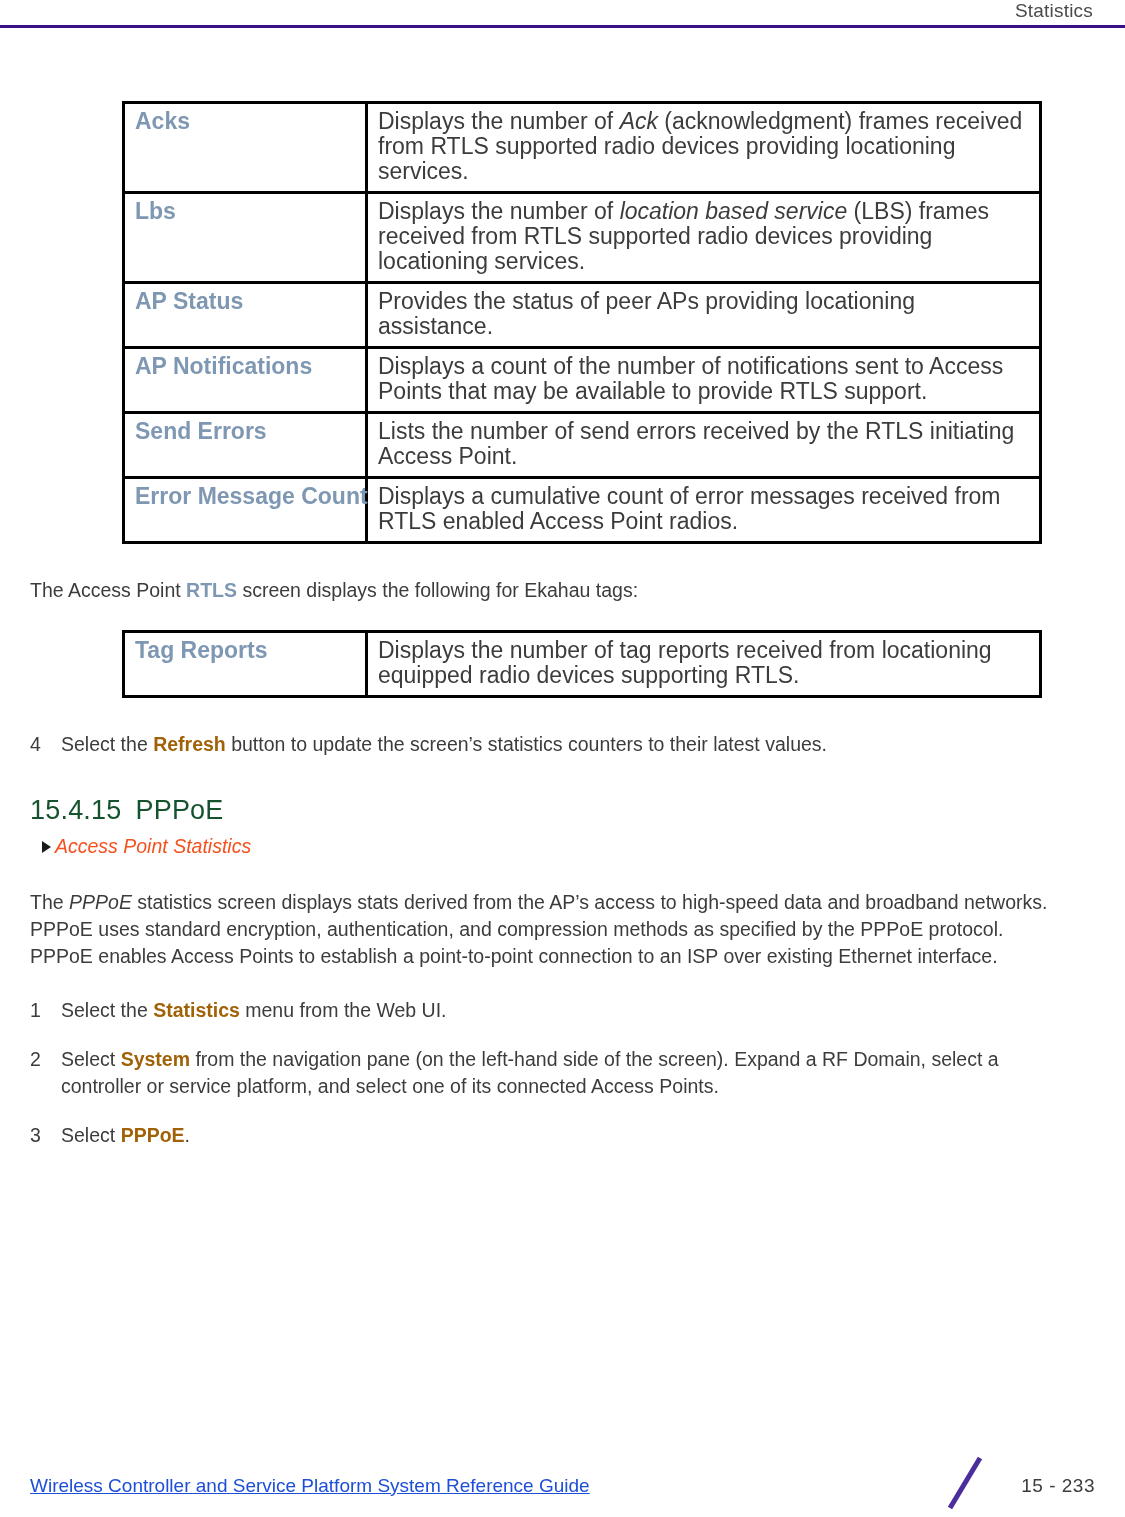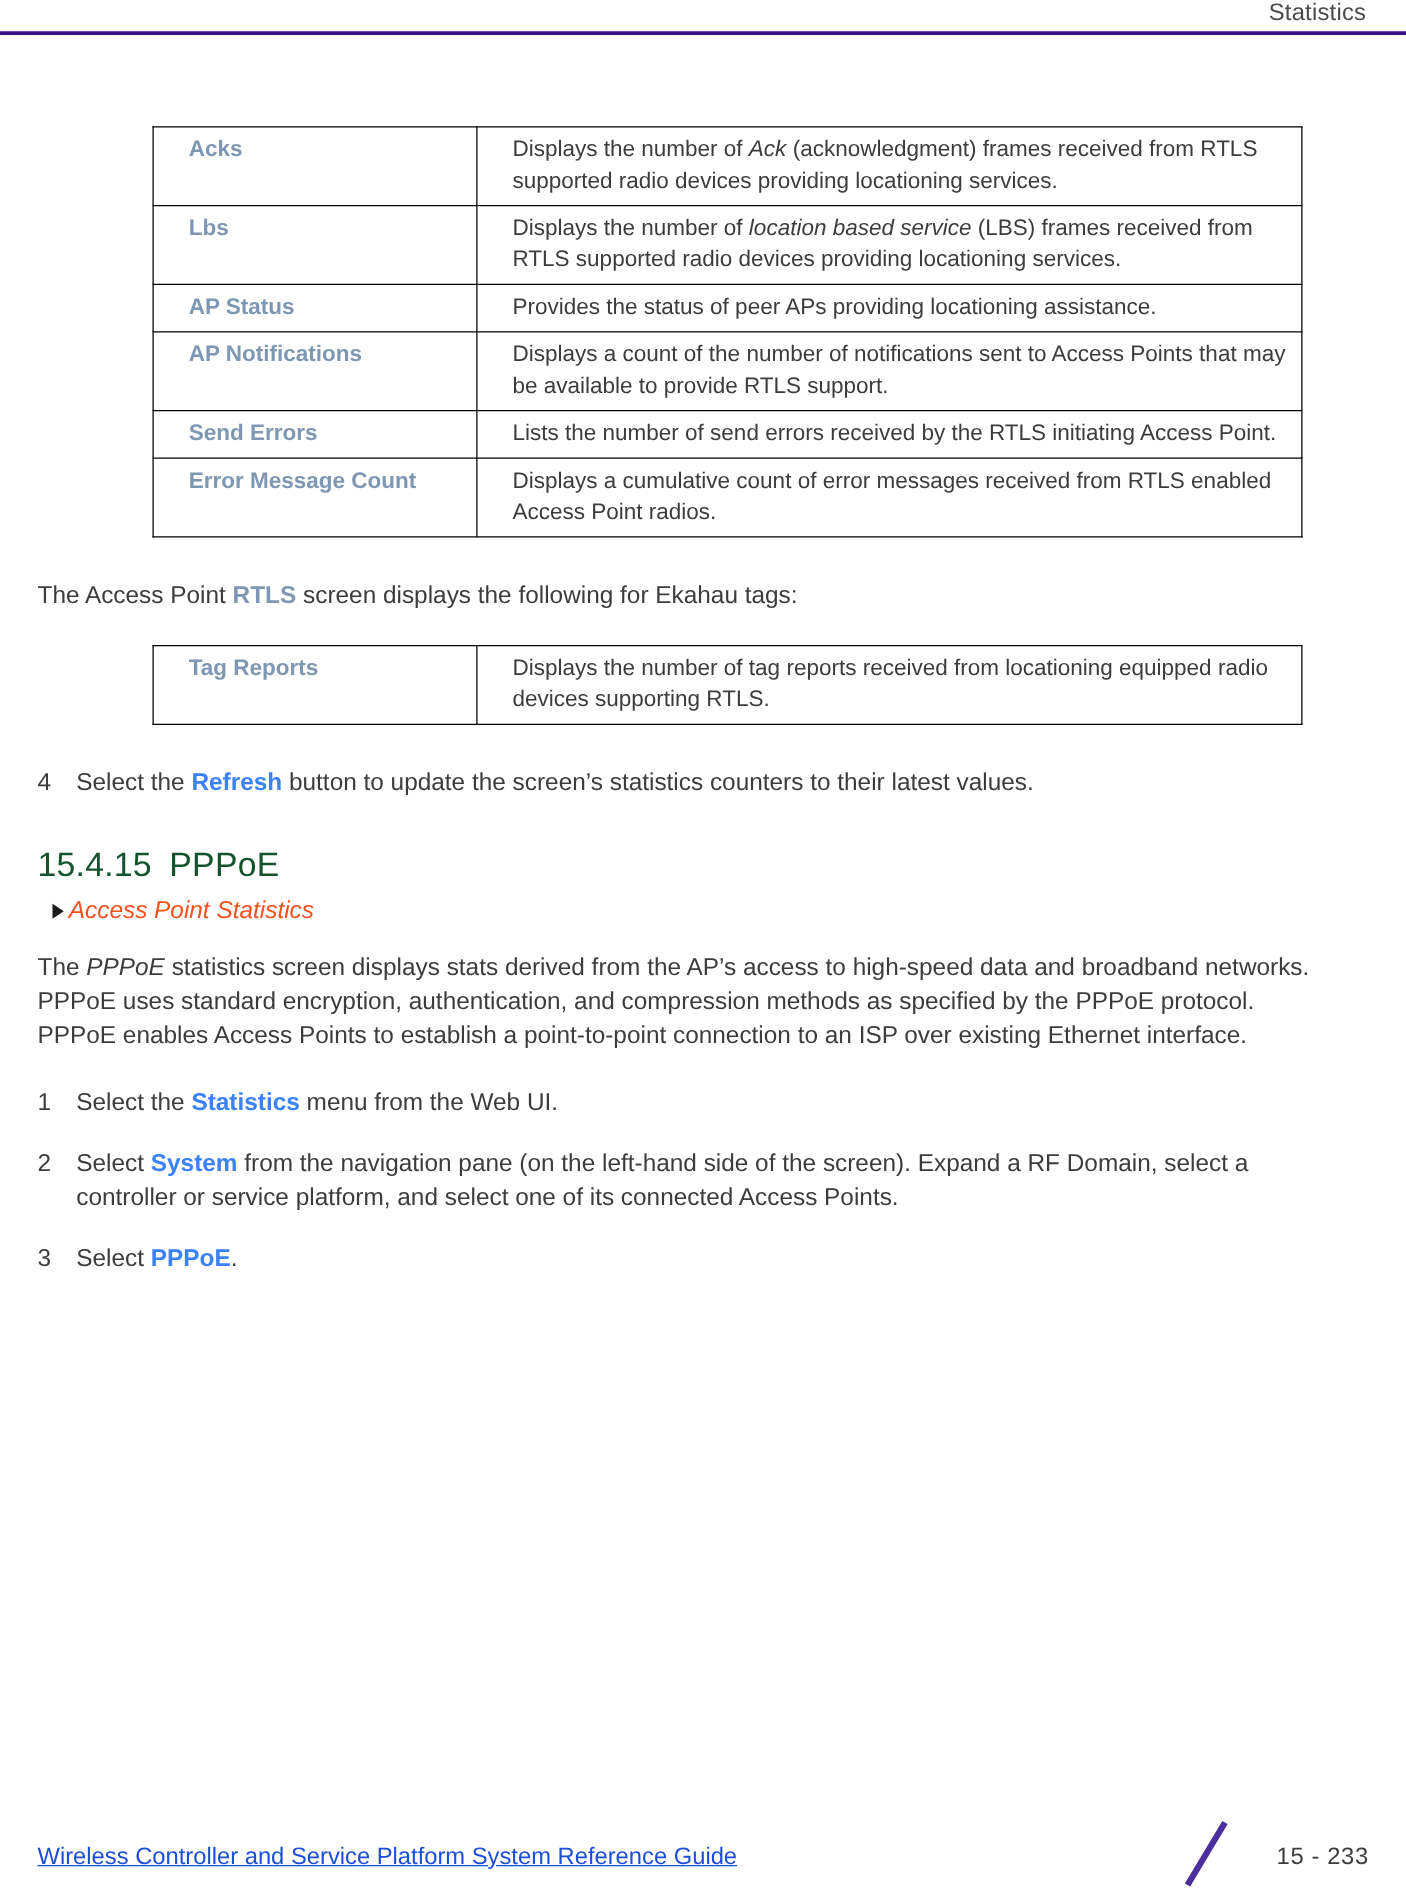--- a/index.html
+++ b/index.html
@@ -52,24 +52,24 @@
 
   
   .def-table {
     border-collapse: collapse;
     table-layout: fixed;
     border: 1.5px solid #1a1a1a;
     margin-left: 92px;
     width: 920px;
   }
   .def-table td {
-    border: 1px solid #000000;
-    padding: 5px 8px 7px 28px;
+    border: 3px solid #000000;
+    padding: 5px 8px 7px 10px;
     vertical-align: top;
-    font-size: 18px;
+    font-size: 23px;
     line-height: 25px;
     color: #3a3a3a;
   }
   .def-table td.term {
     width: 222px;
     font-weight: bold;
     color: #7e97b2;
     white-space: nowrap;
   }
   .def-table td.desc {
@@ -104,21 +104,21 @@
   }
   .step .num {
     position: absolute;
     left: 0;
     top: 0;
     width: 22px;
     text-align: left;
     color: #3c3c3c;
   }
   .uiterm {
-    color: #3b82f6;
+    color: #a16207;
     font-weight: bold;
   }
 
   .step-refresh { margin-top: 33px; }
 
   
   .section-head {
     margin-top: 37px;
     color: #14532d;
     font-weight: normal;
@@ -142,21 +142,21 @@
     display: inline-block;
     width: 0;
     height: 0;
     border-top: 6px solid transparent;
     border-bottom: 6px solid transparent;
     border-left: 9px solid #1a1a1a;
     margin-right: 4px;
     flex: 0 0 auto;
   }
 
-  .body-para { margin-top: 20px; }
+  .body-para { margin-top: 30px; }
   .review-para { margin-top: 29px; }
   .step-1 { margin-top: 27px; }
   .step-2 { margin-top: 22px; }
   .step-3 { margin-top: 22px; }
 
   
   .page-footer {
     position: absolute;
     left: 0;
     bottom: 0;

